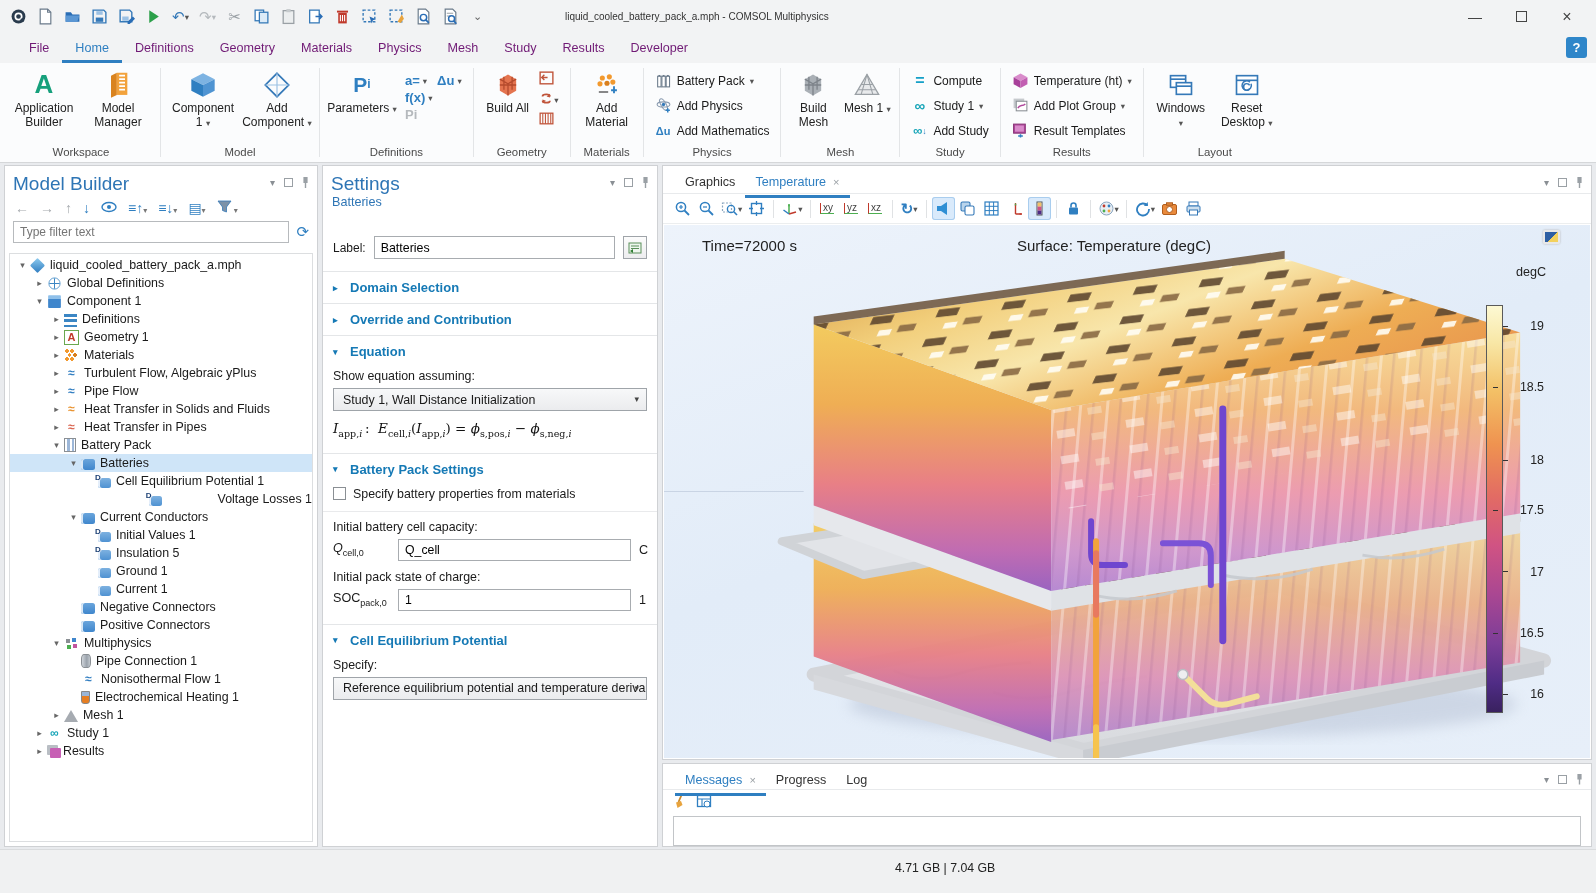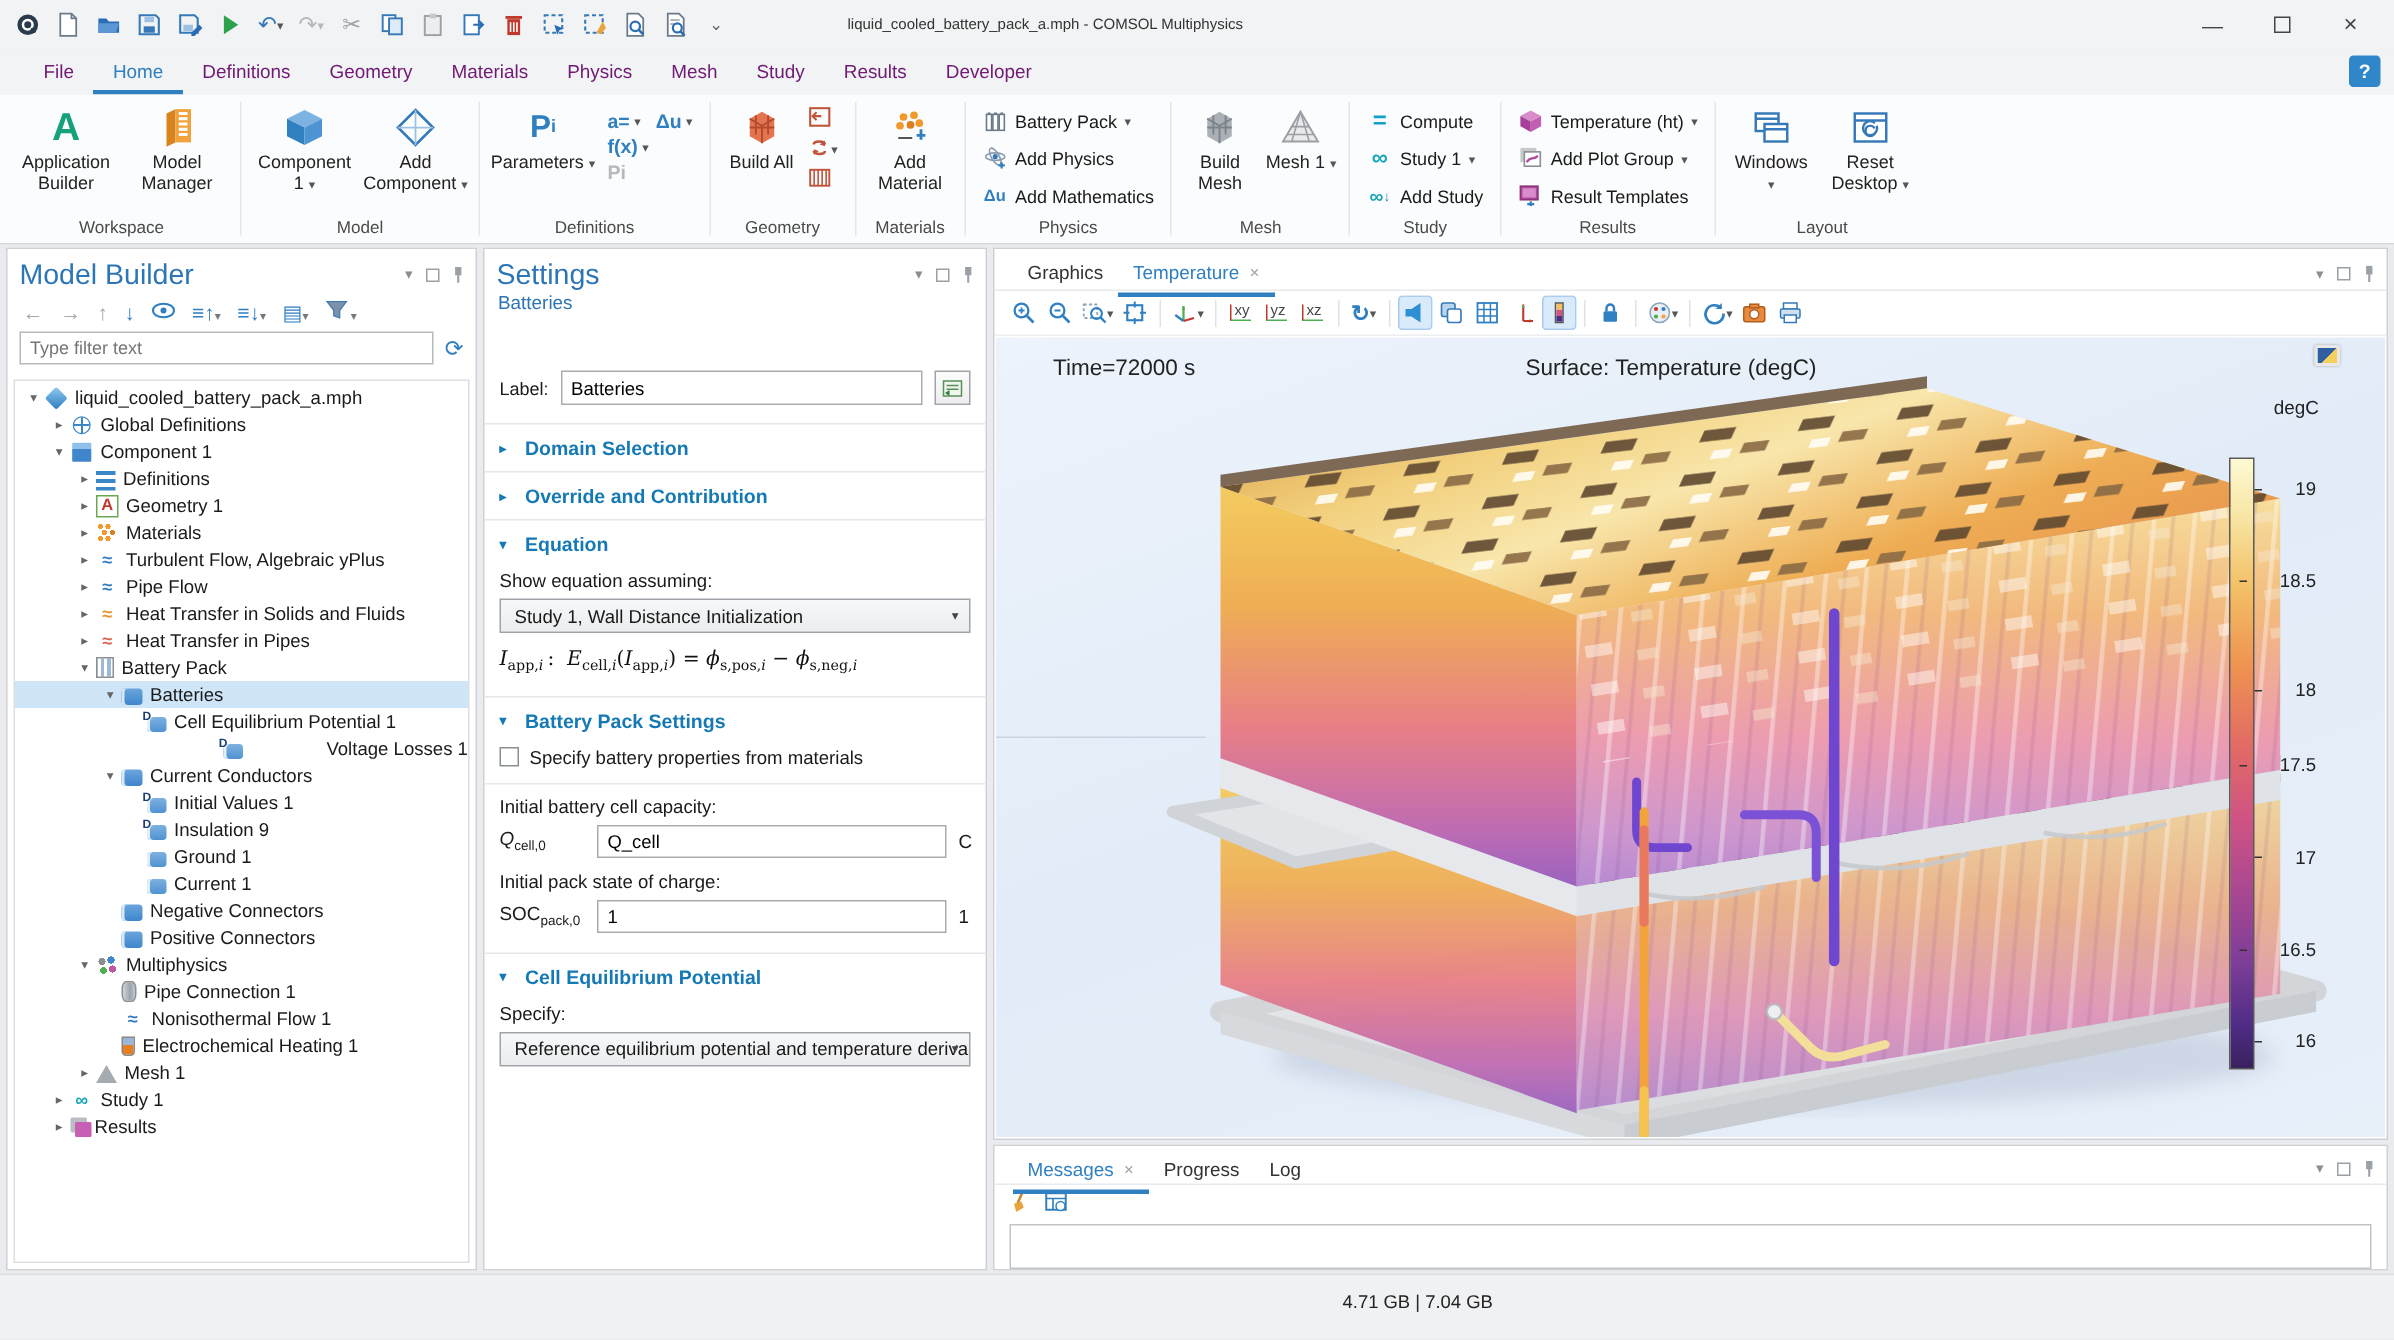--- a/index.html
+++ b/index.html
@@ -82,21 +82,21 @@
 .ti-multiphysics{background:radial-gradient(circle 2.4px at 4px 5px,#8a8f94 98%,transparent),radial-gradient(circle 2.4px at 10px 4px,#3f86cc 98%,transparent),radial-gradient(circle 2.4px at 5px 11px,#4caf50 98%,transparent),radial-gradient(circle 2.4px at 11px 10px,#c2559f 98%,transparent)}
 .ti-pipe-connection{background:linear-gradient(90deg,#cfd4da,#9aa2ab 60%,#c3c9cf);border-radius:3px/5px;width:10px;height:14px;border:1px solid #8a8f94}
 .ti-electro-heating{background:linear-gradient(180deg,#9ab6d8 0 40%,#e67e22 40%);width:9px;height:13px;border:1px solid #888;border-radius:0 0 3px 3px;margin-top:1px}
 .ti-mesh{width:0;height:0;border-left:7px solid transparent;border-right:7px solid transparent;border-bottom:12px solid #a6abb1;margin-top:2px}
 .ti-study{color:#18a5b8}
 .ti-results{background:#c75fb4;width:11px;height:10px;border-radius:1px;box-shadow:-3px -3px 0 #b9bec4;margin:4px 2px 0 4px}
 
 
 .ssub{font-size:12.6px;color:#2e75b5;padding:0 9px 6px}
 .scontent{position:absolute;top:62px;left:0;right:0;bottom:0;overflow:hidden}
-.lblrow{display:flex;align-items:center;gap:8px;margin:19px 10px 12px}
+.lblrow{display:flex;align-items:center;gap:8px;margin:8px 10px 12px}
 .lblrow input{flex:1;height:23px;border:1px solid #a8acb0;padding:0 6px;font-size:12.4px;font-family:"Liberation Sans",sans-serif}
 .rename-btn{width:24px;height:23px;border:1px solid #9fa4a9;background:linear-gradient(#fcfcfc,#ededef);display:flex;align-items:center;justify-content:center}
 .sec{border-top:1px solid #e4e6e8;padding:8px 10px;display:flex;gap:9px;align-items:center;color:#1579b5;font-size:13px;font-weight:700}
 .sec .chev{font-size:9px;width:8px}
 .sbody{padding:0 10px 4px}
 .scap{font-size:12.4px;margin:2px 0 5px;color:#1a1a1a}
 .combo{height:23px;border:1px solid #9fa4a9;background:linear-gradient(#f7f8f9,#ebecee);display:flex;align-items:center;padding:0 22px 0 9px;position:relative;font-size:12.4px;margin:2px 0 9px;overflow:hidden;white-space:nowrap}
 .combo::after{content:"▾";position:absolute;right:7px;top:5px;color:#444;font-size:9px}
 .eq{font-family:"DejaVu Serif",serif;font-size:13.5px;margin:6px 0 10px;color:#111}
 .eq sub{font-size:9.5px}
@@ -675,21 +675,21 @@
           <span>Current Conductors</span>
         </div>
         <div class="trow" style="padding-left: 74px;">
           <span class="twist"></span>
           <span class="ti ti-battery-node badge-D"></span>
           <span>Initial Values 1</span>
         </div>
         <div class="trow" style="padding-left: 74px;">
           <span class="twist"></span>
           <span class="ti ti-battery-node badge-D"></span>
-          <span>Insulation 9</span>
+          <span>Insulation 5</span>
         </div>
         <div class="trow" style="padding-left: 74px;">
           <span class="twist"></span>
           <span class="ti ti-battery-node"></span>
           <span>Ground 1</span>
         </div>
         <div class="trow" style="padding-left: 74px;">
           <span class="twist"></span>
           <span class="ti ti-battery-node"></span>
           <span>Current 1</span>

